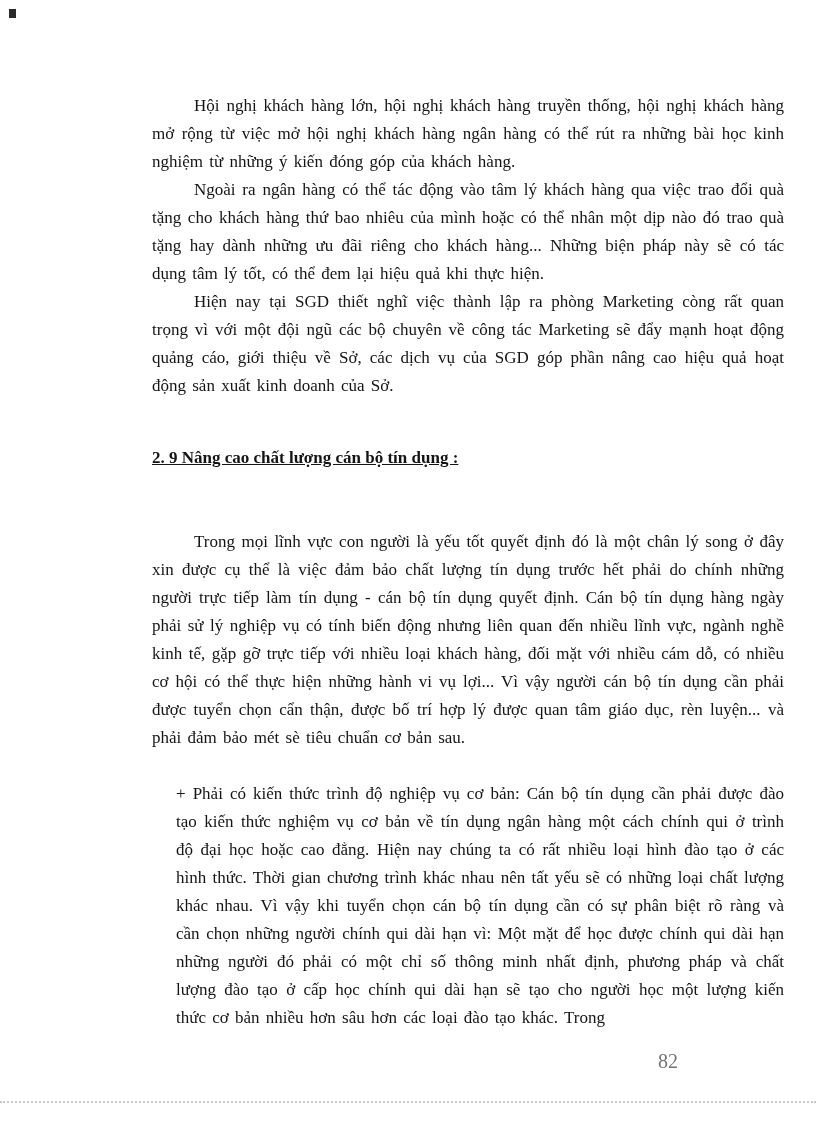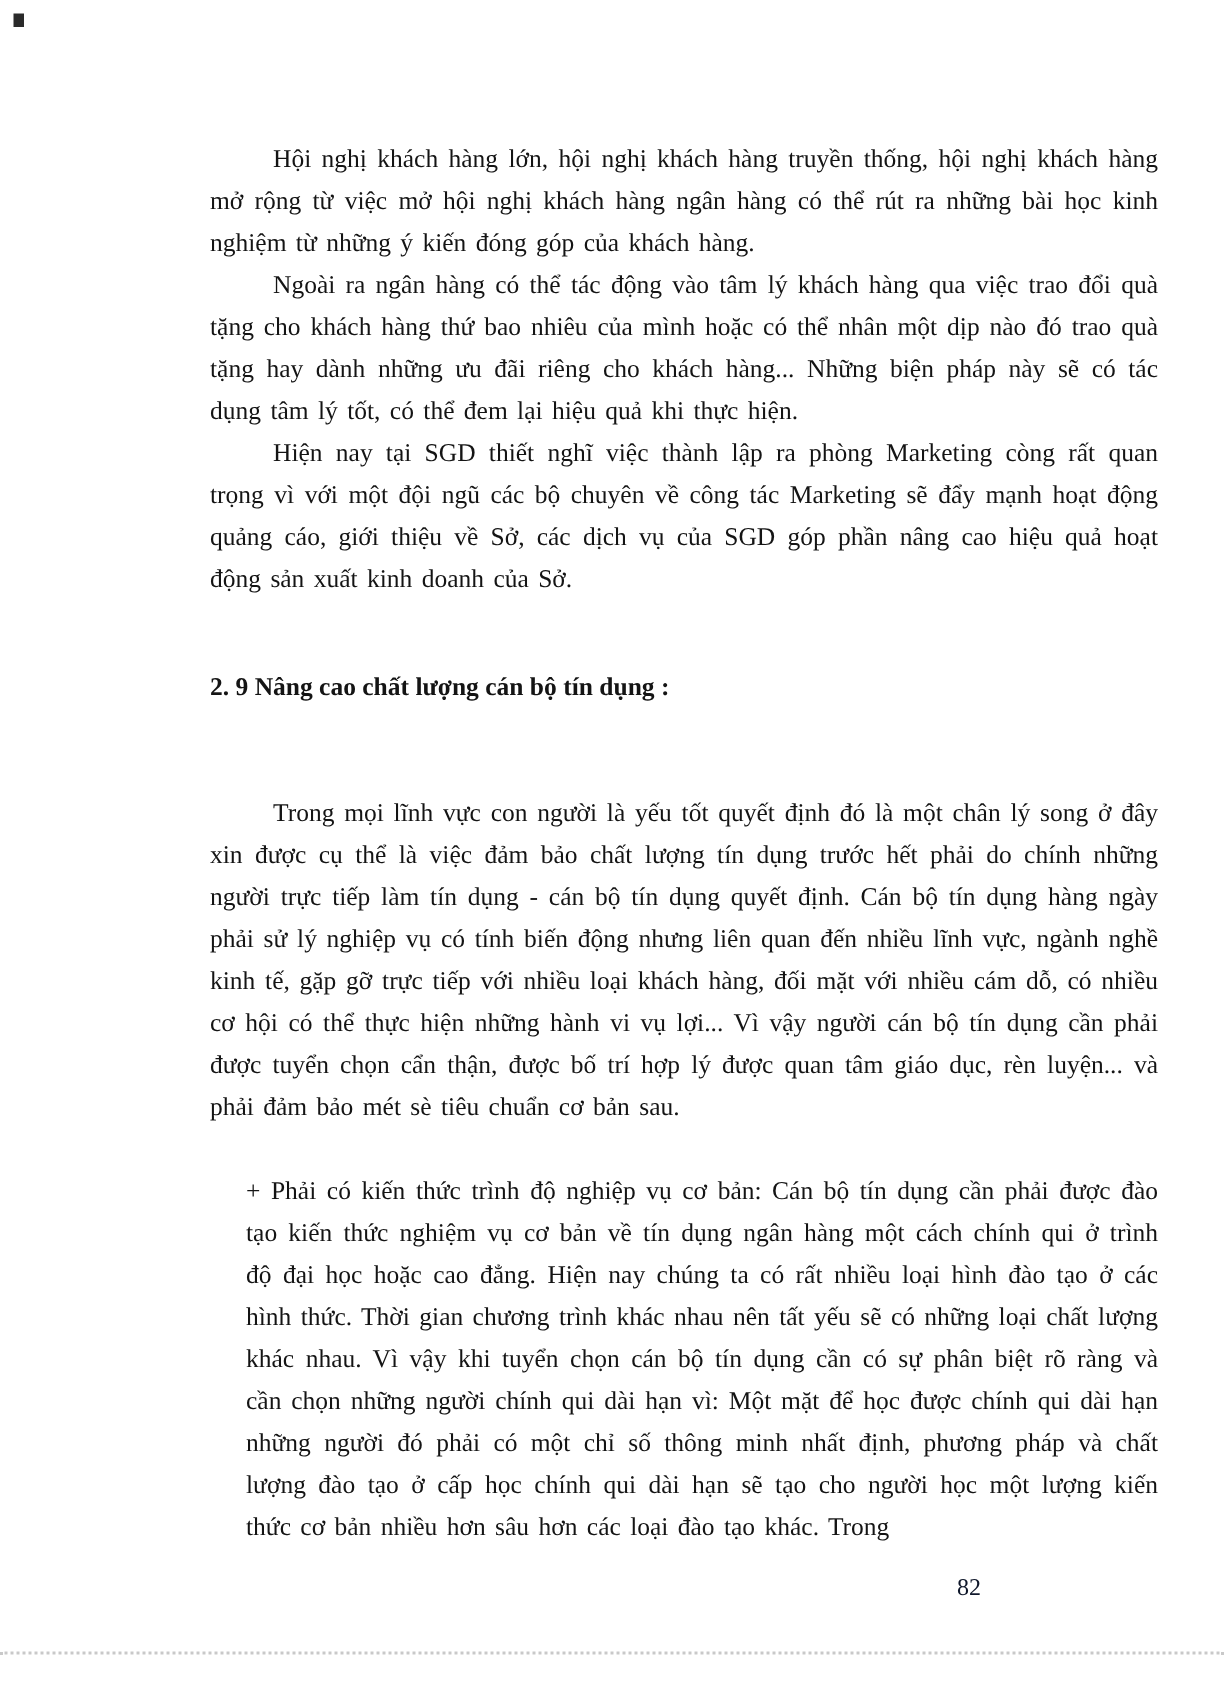--- a/index.html
+++ b/index.html
@@ -26,21 +26,21 @@
   .footer-dotted-line {
     position: absolute;
     left: 0;
     right: 0;
     top: 1101px;
     border-top: 2px dotted #c9c9c9;
     height: 0;
   }
   .text-block {
     position: absolute;
-    left: 140px;
+    left: 152px;
     top: 92px;
     width: 632px;
     font-size: 17px;
     line-height: 28px;
     text-align: justify;
   }
   .text-block p {
     margin: 0;
     text-indent: 42px;
     word-spacing: 2px;
@@ -52,27 +52,28 @@
   .text-block p.spaced-before {
     margin-top: 28px;
   }
   h2.section-heading {
     font-size: 17px;
     line-height: 28px;
     font-weight: bold;
     margin: 44px 0 56px 0;
     text-align: left;
     text-indent: 0;
+    text-decoration: underline;
   }
   .page-number {
     position: absolute;
-    left: 638px;
+    left: 658px;
     top: 1050px;
-    font-size: 16px;
-    color: #0f172a;
+    font-size: 20px;
+    color: #737373;
   }
 </style>
 </head>
 <body>
 
 <div class="corner-mark"></div>
 
 <div class="text-block">
   <p>Hội nghị khách hàng lớn, hội nghị khách hàng truyền thống, hội nghị khách hàng mở rộng từ việc mở hội nghị khách hàng ngân hàng có thể rút ra những bài học kinh nghiệm từ những ý kiến đóng góp của khách hàng.</p>
   <p>Ngoài ra ngân hàng có thể tác động vào tâm lý khách hàng qua việc trao đổi quà tặng cho khách hàng thứ bao nhiêu của mình hoặc có thể nhân một dịp nào đó trao quà tặng hay dành những ưu đãi riêng cho khách hàng... Những biện pháp này sẽ có tác dụng tâm lý tốt, có thể đem lại hiệu quả khi thực hiện.</p>

